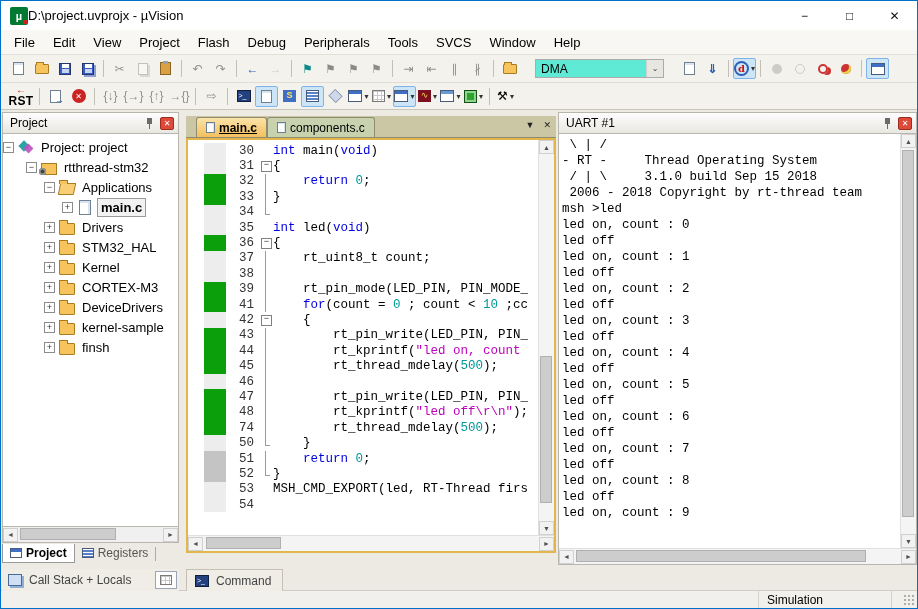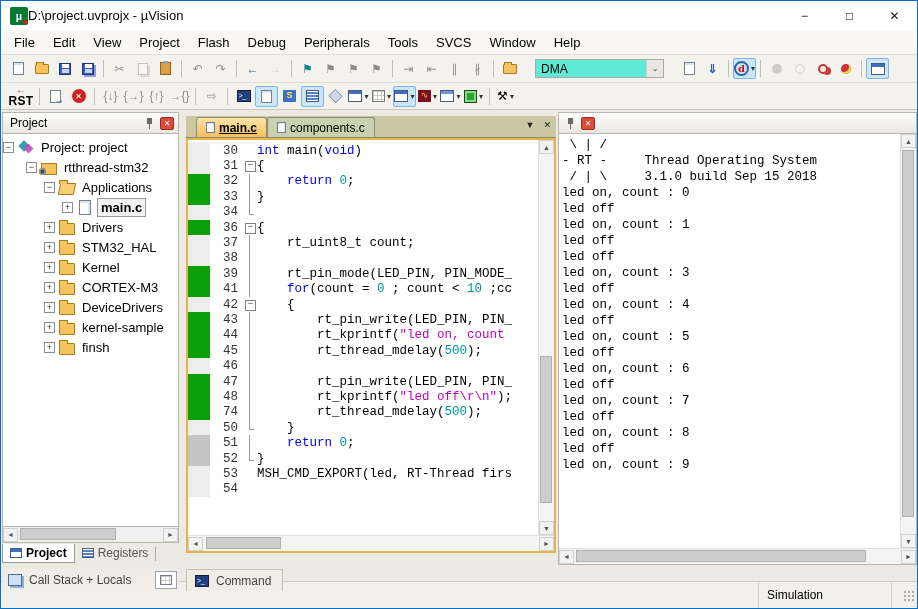--- a/index.html
+++ b/index.html
@@ -106,21 +106,21 @@
   .tabbar { height:22px; background:#CBC6A4; border-bottom:1px solid #8F8B6E; display:flex; align-items:flex-end; padding-left:10px; position:relative; }
   .etab { display:flex; align-items:center; gap:4px; height:20px; padding:0 9px; border:1px solid #8F8B6E; border-bottom:none; border-radius:3px 3px 0 0; font-size:12px; }
   .etab .file-ico { width:9px; height:11px; background:#fff; border:1px solid #708090; box-shadow:inset -1px 1px 0 #D8E4F0; }
   .etab-active { background:linear-gradient(#FBE3A8,#F4C05E); font-weight:bold; }
   .etab-active .tab-label { text-decoration:underline; }
   .etab-inactive { background:#C9D2AF; }
   .tab-extras { position:absolute; right:5px; top:4px; display:flex; gap:9px; font-size:9px; color:#222; }
   .editor-body { flex:1; border:2px solid #E3B64D; background:#fff; display:flex; flex-direction:column; overflow:hidden; }
   .code-scroll { flex:1; display:flex; overflow:hidden; }
   .code-area { flex:1; overflow:hidden; padding-top:3px; font-family:"Liberation Mono","DejaVu Sans Mono",monospace; font-size:12.5px; }
-  .code-row { height:15.4px; display:flex; align-items:center; }
+  .code-row { height:15.4px; display:flex; align-items:center;padding-left:16px; }
   .cov { width:22px; height:15.4px; background:#EDEDED; flex:0 0 auto; }
   .cov-green { background:#0BA00B; } .cov-gray { background:#C4C4C4; }
   .lnum { width:34px; text-align:right; padding-right:6px; color:#333; flex:0 0 auto; }
   .fold { width:13px; height:15.4px; flex:0 0 auto; position:relative; }
   .fold-open::before { content:"−"; position:absolute; left:1px; top:3px; width:9px; height:9px; border:1px solid #808080; background:#fff; font-size:9px; line-height:7px; text-align:center; color:#333; }
   .fold-line::before { content:""; position:absolute; left:5px; top:0; width:1px; height:100%; background:#9A9A9A; }
   .fold-end::before { content:""; position:absolute; left:5px; top:0; width:1px; height:60%; background:#9A9A9A; }
   .fold-end::after { content:""; position:absolute; left:5px; top:60%; width:5px; height:1px; background:#9A9A9A; }
   .ltext { white-space:pre; }
   .seg-k { color:#0000E0; } .seg-n { color:#009898; } .seg-s { color:#BE00BE; } .seg-p { color:#000; }
@@ -133,21 +133,21 @@
   .uart-text { flex:1; overflow:hidden; padding:4px 0 0 3px; font-family:"Liberation Mono","DejaVu Sans Mono",monospace; font-size:12.5px; }
   .uart-line { height:16px; white-space:pre; }
   
   .callstack-bar { position:absolute; left:1px; top:459px; width:177px; height:22px; background:#EFEDE6; display:flex; align-items:center; padding:0 2px 0 6px; color:#444; font-size:12px; }
   .cs-icon { width:14px; height:12px; background:#CFE0F4; border:1px solid #4A6A9A; box-shadow:2px 2px 0 #8FAFD4; margin-right:7px; }
   .cs-label { flex:1; }
   .cs-btn { width:22px; height:18px; background:#FDFDFD; border:1px solid #9AA4B4; display:flex; align-items:center; justify-content:center; }
   .command-tab { position:absolute; left:185px; top:459px; width:97px; height:22px; background:#EFEDE6; border:1px solid #C4C0B4; border-bottom:none; display:flex; align-items:center; gap:7px; padding-left:8px; color:#444; font-size:12px; }
   .splitter { position:absolute; top:0; width:7px; height:455px; }
   
-  .statusbar { height:27px; background:#F2F0EC; border-top:1px solid #CFCCC4; display:flex; align-items:center; font-size:12px; flex:0 0 auto; }
+  .statusbar { height:18px; background:#F2F0EC; border-top:1px solid #CFCCC4; display:flex; align-items:center; font-size:12px; flex:0 0 auto; }
   .sb-spacer { flex:1; height:100%; }
   .sb-cell { height:100%; border-left:1px solid #D5D2CA; display:flex; align-items:center; padding-left:8px; }
   .sb-sim { width:133px; }
   .sb-end { width:26px; }
   .grip { width:13px; height:13px; margin:2px 1px 0 auto;
     background-image:radial-gradient(circle at 2px 2px,#B0ADA5 1px,transparent 1.2px);
     background-size:4px 4px; }
 </style>
 </head>
 <body>
@@ -494,20 +494,26 @@
                 <span class="fold fold-line"></span>
                 <span class="ltext"><span class="seg-p">}</span></span>
               </div>
               <div class="code-row">
                 <span class="cov"></span>
                 <span class="lnum">34</span>
                 <span class="fold fold-end"></span>
                 <span class="ltext"></span>
               </div>
               <div class="code-row">
+                <span class="cov"></span>
+                <span class="lnum">35</span>
+                <span class="fold"></span>
+                <span class="ltext"><span class="seg-k">int</span><span class="seg-p"> led(</span><span class="seg-k">void</span><span class="seg-p">)</span></span>
+              </div>
+              <div class="code-row">
                 <span class="cov cov-green"></span>
                 <span class="lnum">36</span>
                 <span class="fold fold-open"></span>
                 <span class="ltext"><span class="seg-p">{</span></span>
               </div>
               <div class="code-row">
                 <span class="cov"></span>
                 <span class="lnum">37</span>
                 <span class="fold fold-line"></span>
                 <span class="ltext"><span class="seg-p">    rt_uint8_t count;</span></span>
@@ -624,35 +630,39 @@
             </span>
           <span class="sb-btn">►</span>
         </div>
       </div>
     </div>
 
     <div class="splitter" style="left:555px;width:2px"></div>
 
     <div class="uart-panel">
       <div class="panel-header">
+        <span class="ph-title">UART #1</span>
         <span class="pin-icon"></span>
         <span class="panel-x">
             <span>✕</span>
           </span>
       </div>
       <div class="uart-body">
         <div class="uart-scroll">
           <div class="uart-text">
             <div class="uart-line"> \ | /</div>
               <div class="uart-line">- RT -     Thread Operating System</div>
               <div class="uart-line"> / | \     3.1.0 build Sep 15 2018</div>
+              <div class="uart-line"> 2006 - 2018 Copyright by rt-thread team</div>
+              <div class="uart-line">msh &gt;led</div>
               <div class="uart-line">led on, count : 0</div>
               <div class="uart-line">led off</div>
               <div class="uart-line">led on, count : 1</div>
               <div class="uart-line">led off</div>
+              <div class="uart-line">led on, count : 2</div>
               <div class="uart-line">led off</div>
               <div class="uart-line">led on, count : 3</div>
               <div class="uart-line">led off</div>
               <div class="uart-line">led on, count : 4</div>
               <div class="uart-line">led off</div>
               <div class="uart-line">led on, count : 5</div>
               <div class="uart-line">led off</div>
               <div class="uart-line">led on, count : 6</div>
               <div class="uart-line">led off</div>
               <div class="uart-line">led on, count : 7</div>

